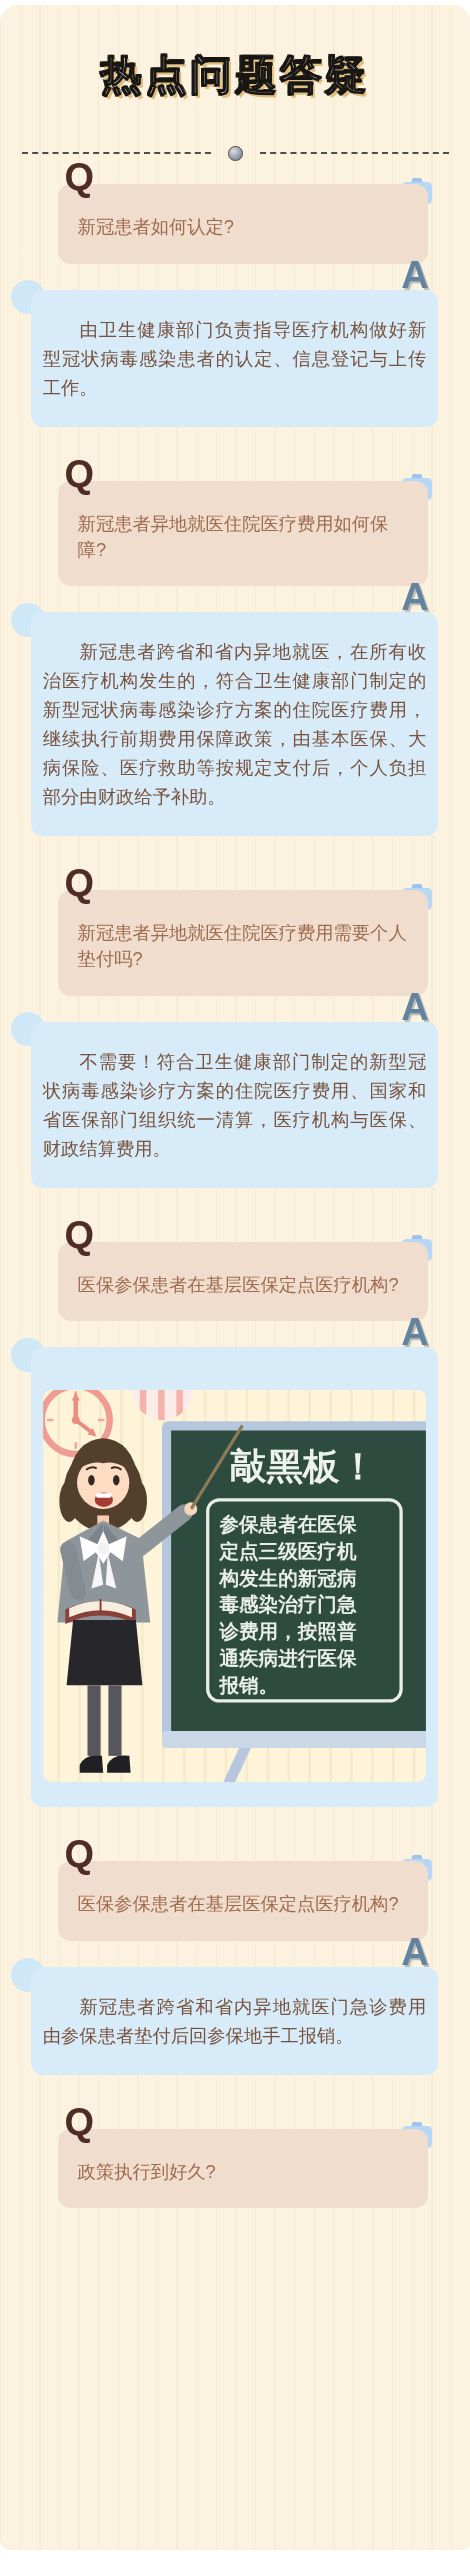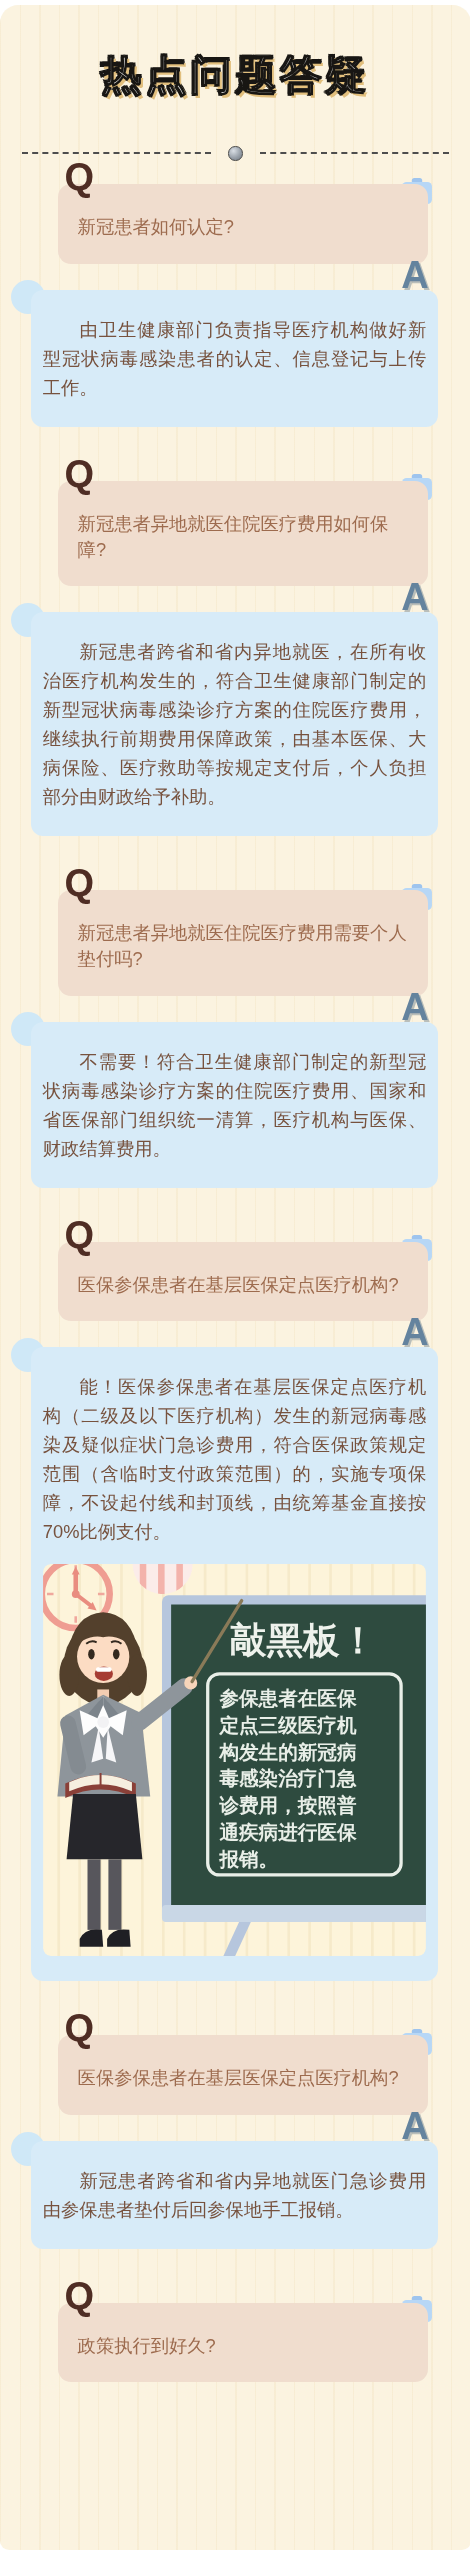--- a/index.html
+++ b/index.html
@@ -129,21 +129,20 @@
           <rect x="14" y="19" width="18" height="8" rx="2" fill="#e4f1fd"></rect>
         </svg>
         <div class="q-box">
           <div class="q-text">医保参保患者在基层医保定点医疗机构?</div>
         </div>
       </div>
       <div class="a-row">
         <span class="a-letter">A</span>
         <span class="decor-circle"></span>
         <div class="a-box">
-          <div class="a-text">能！医保参保患者在基层医保定点医疗机构（二级及以下医疗机构）发生的新冠病毒感染及疑似症状门急诊费用，符合医保政策规定范围（含临时支付政策范围）的，实施专项保障，不设起付线和封顶线，由统筹基金直接按70%比例支付。</div>
 
           <svg class="illustration" width="383" height="392" viewBox="0 0 586 600">
             <defs>
               <clipPath id="illoClip">
                   <rect x="0" y="0" width="586" height="600" rx="12"></rect>
                 </clipPath>
               <clipPath id="lampClip">
                   <path d="M137,0 A46,46 0 0 0 229,0 Z"></path>
                 </clipPath>
             </defs>

